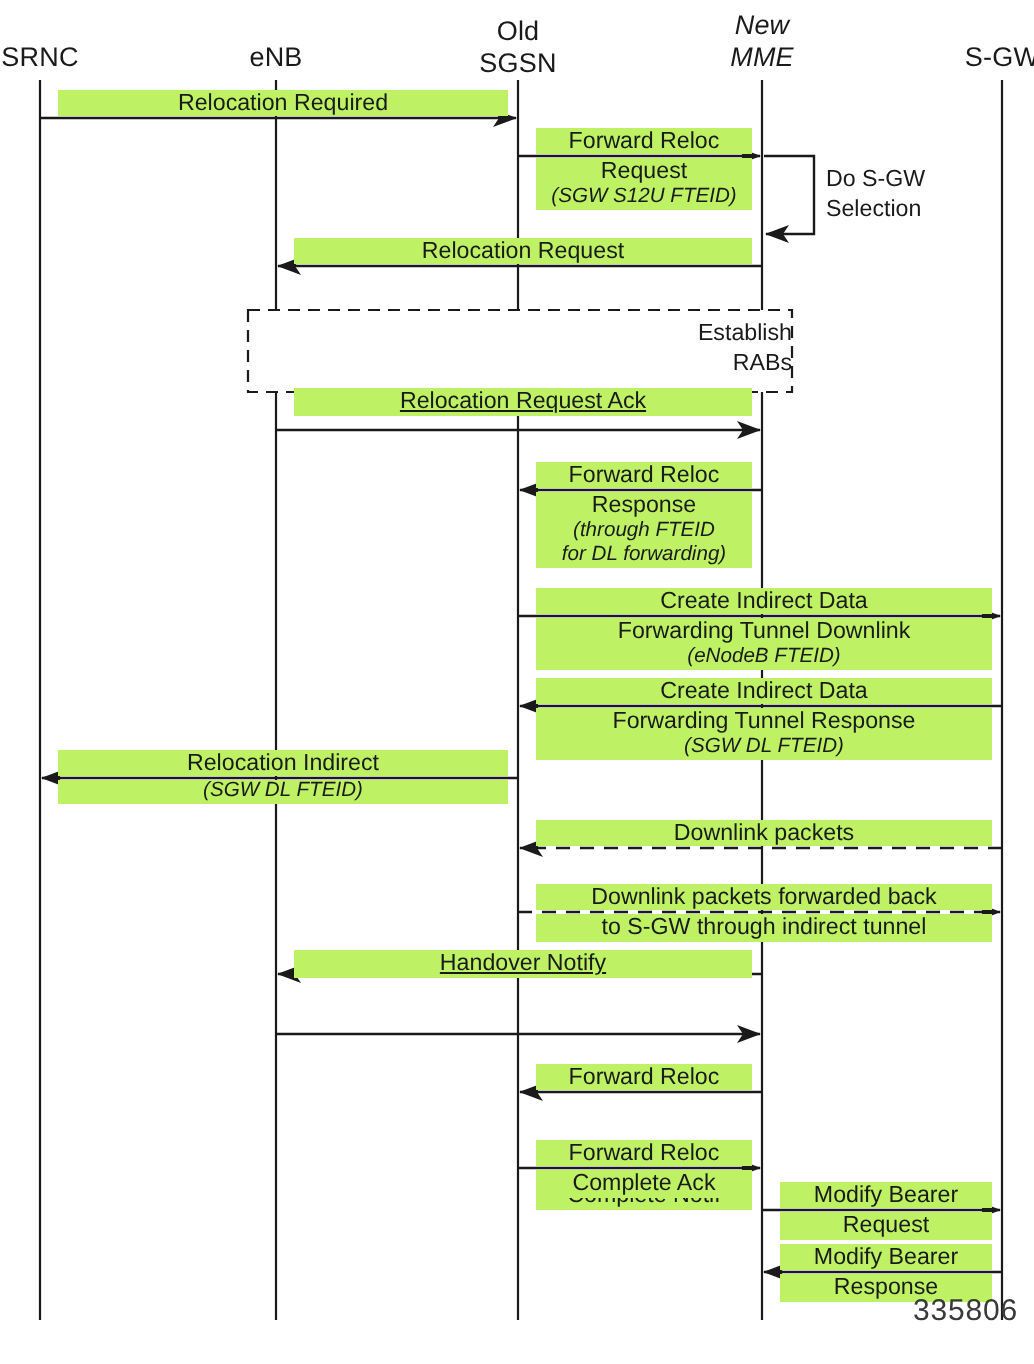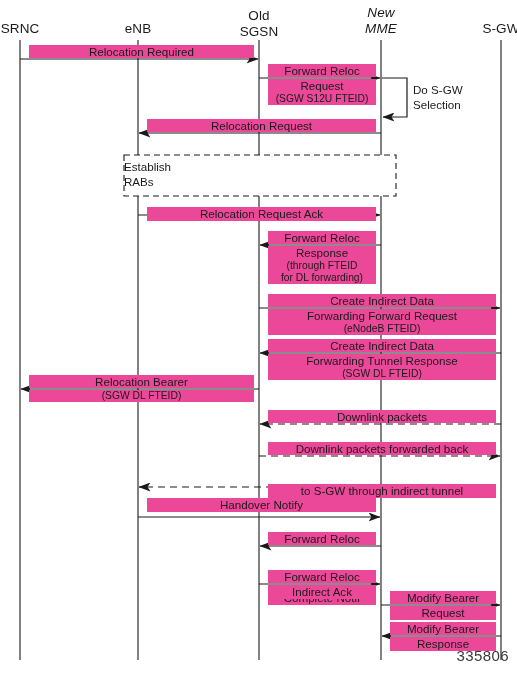--- a/index.html
+++ b/index.html
@@ -35,30 +35,31 @@
     white-space: pre;
     letter-spacing: 0.1px;
   }
   .msg-label {
     position: absolute;
     text-align: center;
     font-size: 11.6px;
     line-height: 13.6px;
     color: #1a1a1a;
     white-space: pre;
-    background: #ec4899;
+    background: #bef264;
     padding: 0 2px;
   }
   .msg-label.small {
     font-size: 10.3px;
     line-height: 12.4px;
+    font-style: italic;
   }
   .note-label {
     position: absolute;
-    text-align: left;
+    text-align: right;
     font-size: 11.6px;
     line-height: 14.5px;
     color: #1a1a1a;
     white-space: pre;
   }
   .self-label {
     position: absolute;
     text-align: left;
     font-size: 11.6px;
     line-height: 14.5px;
@@ -129,41 +130,41 @@
       <div class="lifeline-header" style="left: 326px; top: 5px; width: 110px; font-style: italic;">New
 MME</div>
       <div class="lifeline-header" style="left: 446px; top: 20.5px; width: 110px;">S-GW</div>
       <div class="note-label" style="left: 124px; top: 160px; width: 272px;">Establish
 RABs</div>
       <div class="msg-label" style="left: 29px; top: 44.5px; width: 221px;">Relocation Required</div>
       <div class="msg-label" style="left: 268px; top: 63.5px; width: 104px;">Forward Reloc</div>
       <div class="msg-label" style="left: 268px; top: 79px; width: 104px; white-space: pre-line;">Request</div>
       <div class="msg-label small" style="left: 268px; top: 92.6px; width: 104px; white-space: pre-line;">(SGW S12U FTEID)</div>
       <div class="msg-label" style="left: 147px; top: 118.5px; width: 225px;">Relocation Request</div>
-      <div class="msg-label" style="left: 147px; top: 207px; width: 225px;">Relocation Request Ack</div>
+      <div class="msg-label" style="left: 147px; top: 194px; width: 225px; text-decoration: underline;">Relocation Request Ack</div>
       <div class="msg-label" style="left: 268px; top: 230.5px; width: 104px;">Forward Reloc</div>
       <div class="msg-label" style="left: 268px; top: 246px; width: 104px; white-space: pre-line;">Response</div>
       <div class="msg-label small" style="left: 268px; top: 259.6px; width: 104px; white-space: pre-line;">(through FTEID
 for DL forwarding)</div>
       <div class="msg-label" style="left: 268px; top: 293.5px; width: 224px;">Create Indirect Data</div>
-      <div class="msg-label" style="left: 268px; top: 309px; width: 224px; white-space: pre-line;">Forwarding Forward Request</div>
+      <div class="msg-label" style="left: 268px; top: 309px; width: 224px; white-space: pre-line;">Forwarding Tunnel Downlink</div>
       <div class="msg-label small" style="left: 268px; top: 322.6px; width: 224px; white-space: pre-line;">(eNodeB FTEID)</div>
       <div class="msg-label" style="left: 268px; top: 338.5px; width: 224px;">Create Indirect Data</div>
       <div class="msg-label" style="left: 268px; top: 354px; width: 224px; white-space: pre-line;">Forwarding Tunnel Response</div>
       <div class="msg-label small" style="left: 268px; top: 367.6px; width: 224px; white-space: pre-line;">(SGW DL FTEID)</div>
-      <div class="msg-label" style="left: 29px; top: 374.5px; width: 221px;">Relocation Bearer</div>
+      <div class="msg-label" style="left: 29px; top: 374.5px; width: 221px;">Relocation Indirect</div>
       <div class="msg-label small" style="left: 29px; top: 390px; width: 221px; white-space: pre-line;">(SGW DL FTEID)</div>
       <div class="msg-label" style="left: 268px; top: 409.5px; width: 224px;">Downlink packets</div>
       <div class="msg-label" style="left: 268px; top: 441.5px; width: 224px;">Downlink packets forwarded back</div>
-      <div class="msg-label" style="left: 268px; top: 484px; width: 224px; white-space: pre-line;">to S-GW through indirect tunnel</div>
-      <div class="msg-label" style="left: 147px; top: 498px; width: 225px;">Handover Notify</div>
+      <div class="msg-label" style="left: 268px; top: 457px; width: 224px; white-space: pre-line;">to S-GW through indirect tunnel</div>
+      <div class="msg-label" style="left: 147px; top: 475px; width: 225px; text-decoration: underline;">Handover Notify</div>
       <div class="msg-label" style="left: 268px; top: 531.5px; width: 104px;">Forward Reloc</div>
       <div class="msg-label" style="left: 268px; top: 547px; width: 104px; white-space: pre-line; margin-top: 44px;">Complete Notif</div>
       <div class="msg-label" style="left: 268px; top: 569.5px; width: 104px;">Forward Reloc</div>
-      <div class="msg-label" style="left: 268px; top: 585px; width: 104px; white-space: pre-line;">Indirect Ack</div>
+      <div class="msg-label" style="left: 268px; top: 585px; width: 104px; white-space: pre-line;">Complete Ack</div>
       <div class="msg-label" style="left: 390px; top: 590.5px; width: 102px;">Modify Bearer</div>
       <div class="msg-label" style="left: 390px; top: 606px; width: 102px; white-space: pre-line;">Request</div>
       <div class="msg-label" style="left: 390px; top: 621.5px; width: 102px;">Modify Bearer</div>
       <div class="msg-label" style="left: 390px; top: 637px; width: 102px; white-space: pre-line;">Response</div>
       <div class="self-label" style="left: 413px; top: 83px; width: 110px;">Do S-GW
 Selection</div>
     </div>
 
   <div class="figure-id">335806</div>
 </div>

